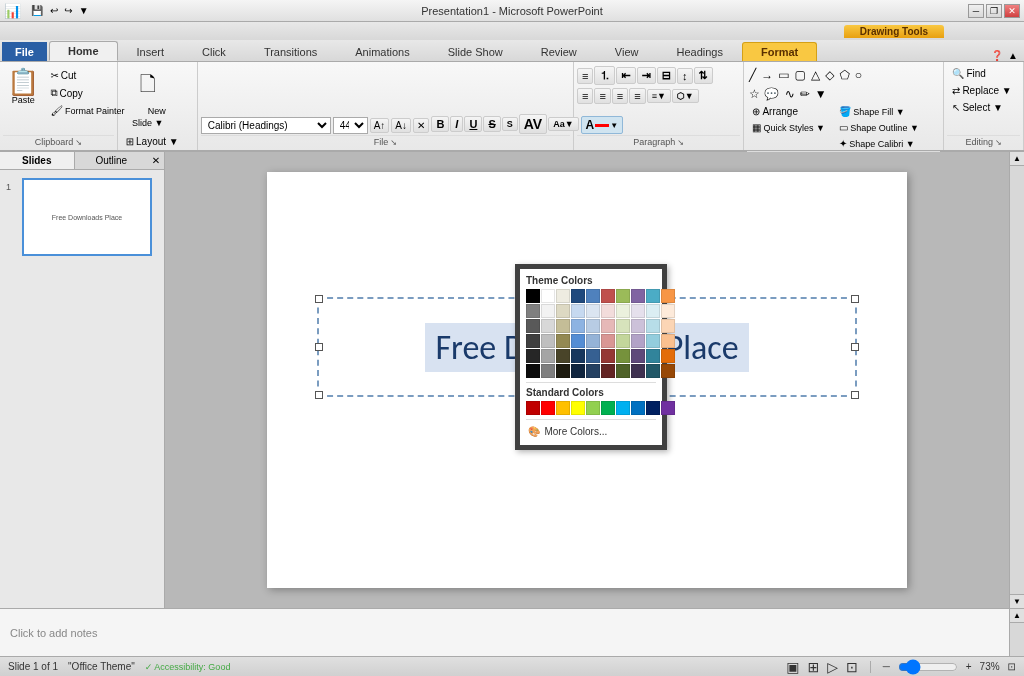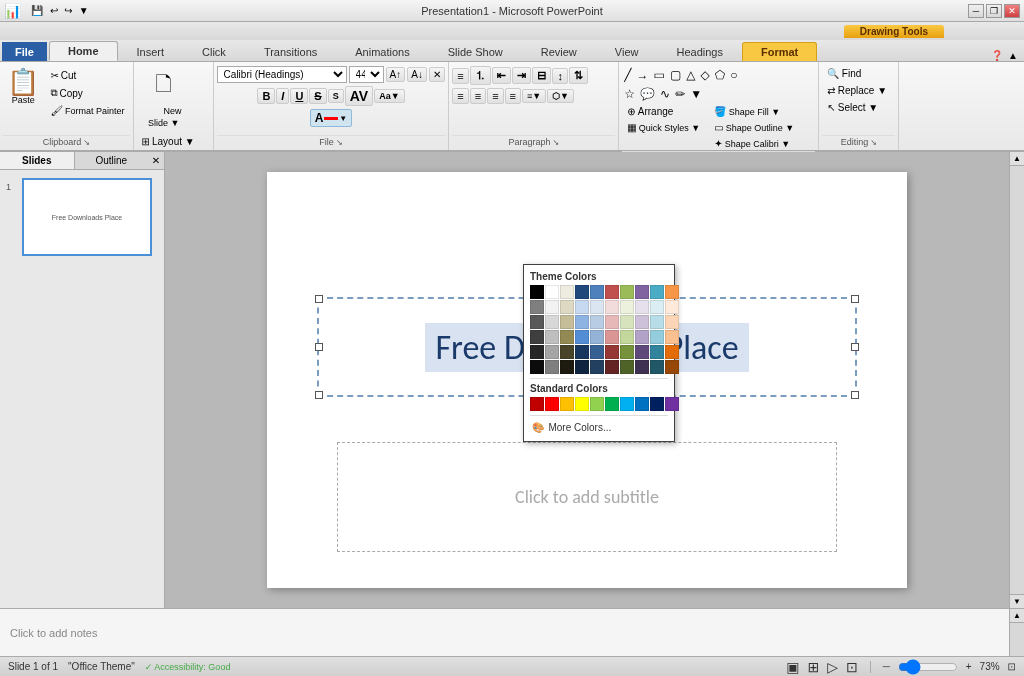--- a/index.html
+++ b/index.html
@@ -209,24 +209,24 @@
       border: 1px solid #333;
       border-radius: 50%;
       top: -20px;
       left: calc(50% - 4px);
     }
 
     
     .color-picker-dropdown {
       position: absolute;
       top: 112px;
-      left: 358px;
+      left: 350px;
       width: 152px;
       background: white;
-      border: 1px solid #404040;
+      border: 5px solid #404040;
       box-shadow: 2px 2px 6px rgba(0,0,0,0.3);
       z-index: 1000;
       padding: 6px;
     }
     .cp-section-label { font-size: 10px; color: #333; margin-bottom: 3px; font-weight: bold; }
     .color-grid { display: grid; grid-template-columns: repeat(10, 14px); gap: 1px; margin-bottom: 4px; }
     .color-cell { width: 14px; height: 14px; cursor: pointer; border: 1px solid rgba(0,0,0,0.1); }
     .cp-divider { height: 1px; background: #ddd; margin: 4px 0; }
     .more-colors-btn {
       display: flex;
@@ -367,21 +367,21 @@
           <span>Section ▼</span>
         </div>
       </div>
       <div class="group-label-bar">
         <span>Slides</span>
         <span class="group-label-arrow">↘</span>
       </div>
     </div>
 
     <div class="group-box" style="min-width:195px;">
-      <div class="group-content" style="flex-direction:column; align-items:center;">
+      <div class="group-content" style="flex-direction:row; align-items:flex-end;">
         <div class="font-row">
           <select class="font-select">
             <option>Calibri (Headings)</option>
           </select>
           <select class="font-size-select">
             <option>44</option>
           </select>
           <span class="small-btn" title="Increase Font Size">A↑</span>
           <span class="small-btn" title="Decrease Font Size">A↓</span>
           <span class="small-btn">✕</span>
@@ -536,23 +536,20 @@
           <div class="handle handle-tm"></div>
           <div class="handle handle-tr"></div>
           <div class="handle handle-ml"></div>
           <div class="handle handle-mr"></div>
           <div class="handle handle-bl"></div>
           <div class="handle handle-bm"></div>
           <div class="handle handle-br"></div>
           <div class="slide-title-text">Free Downloads Place</div>
         </div>
 
-        <div class="slide-subtitle-box">
-          <div class="slide-subtitle-text">Click to add subtitle</div>
-        </div>
       </div>
 
       <div class="color-picker-dropdown">
         <div class="cp-section-label">Theme Colors</div>
         <div class="color-grid" id="theme-colors">
             <div class="color-cell" style="background: rgb(0, 0, 0);"></div>
             <div class="color-cell" style="background: rgb(255, 255, 255);"></div>
             <div class="color-cell" style="background: rgb(238, 236, 225);"></div>
             <div class="color-cell" style="background: rgb(31, 73, 125);"></div>
             <div class="color-cell" style="background: rgb(79, 129, 189);"></div>

